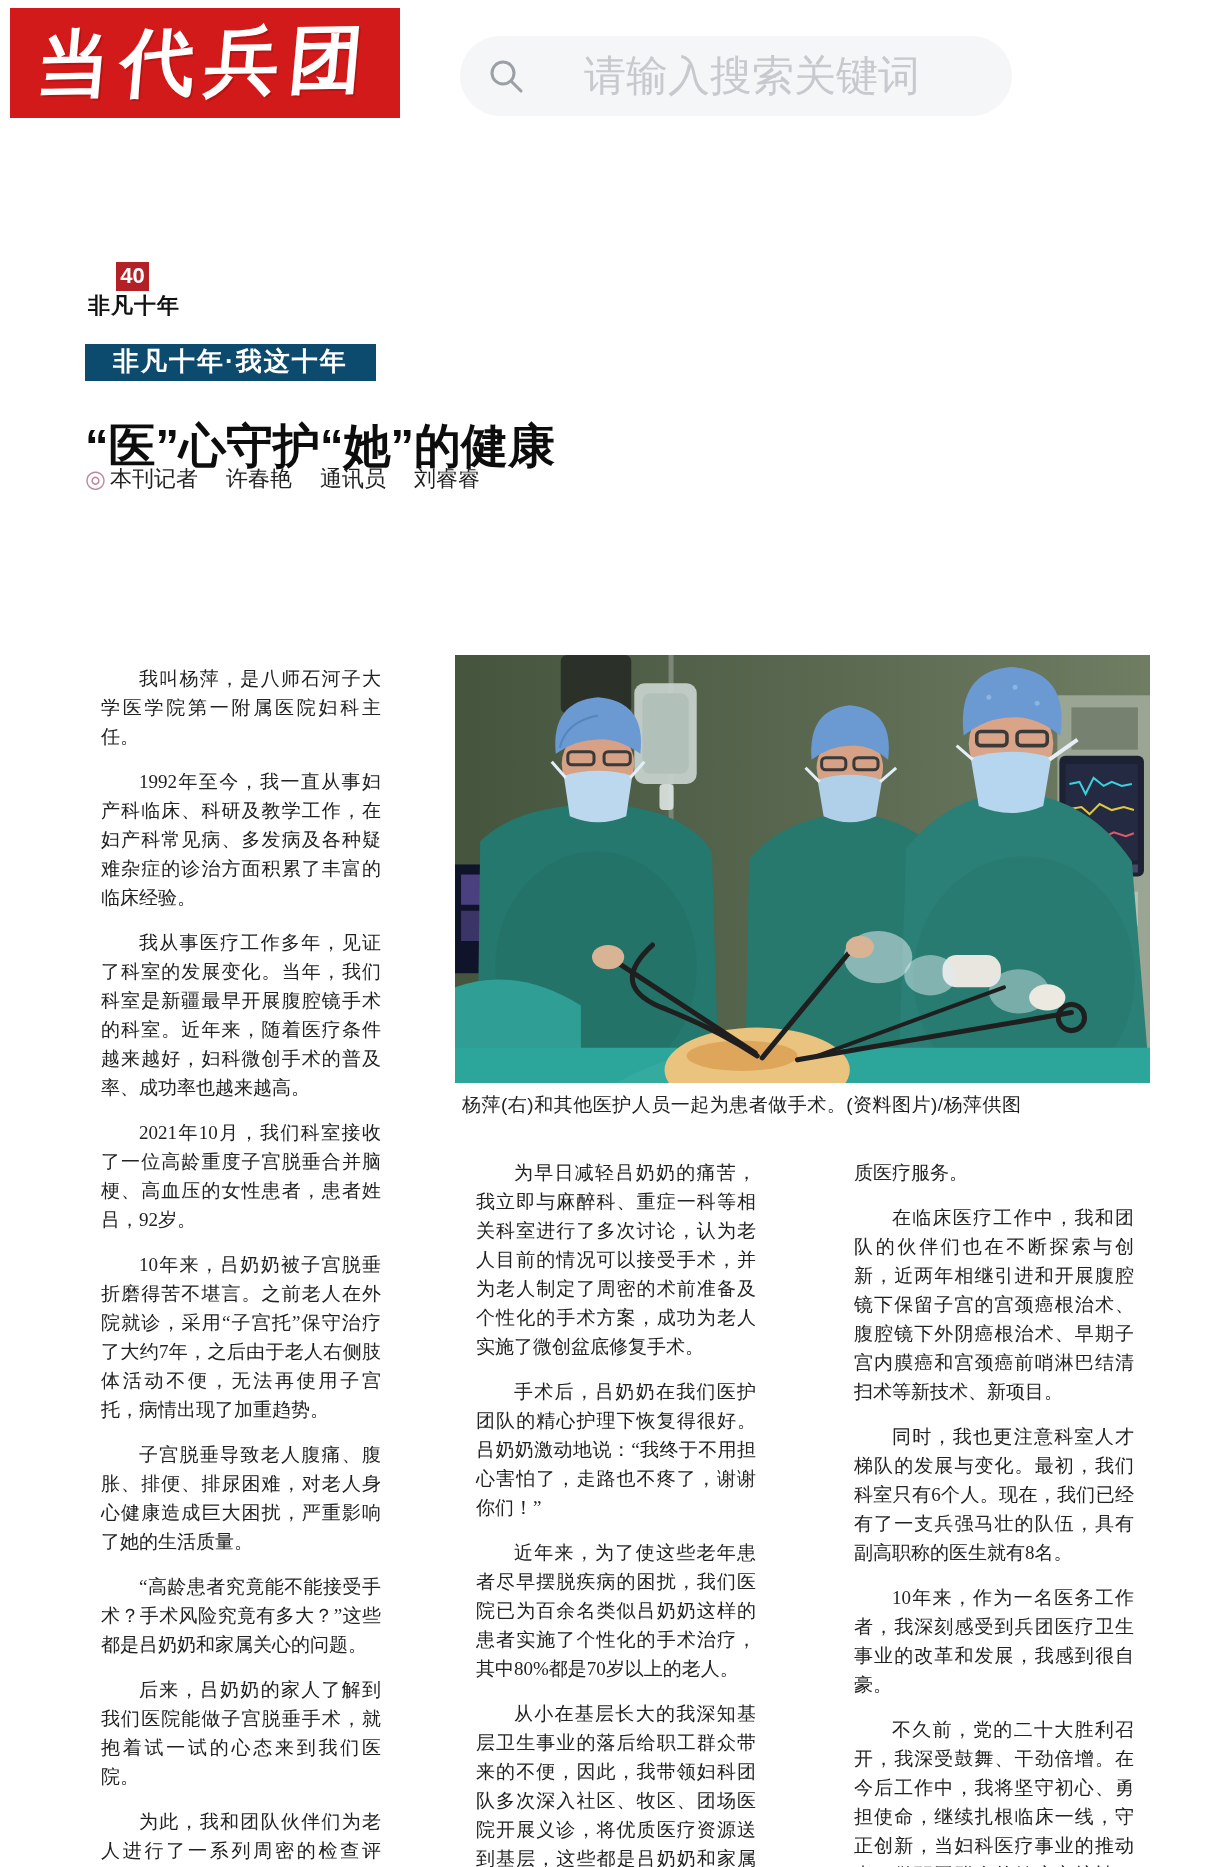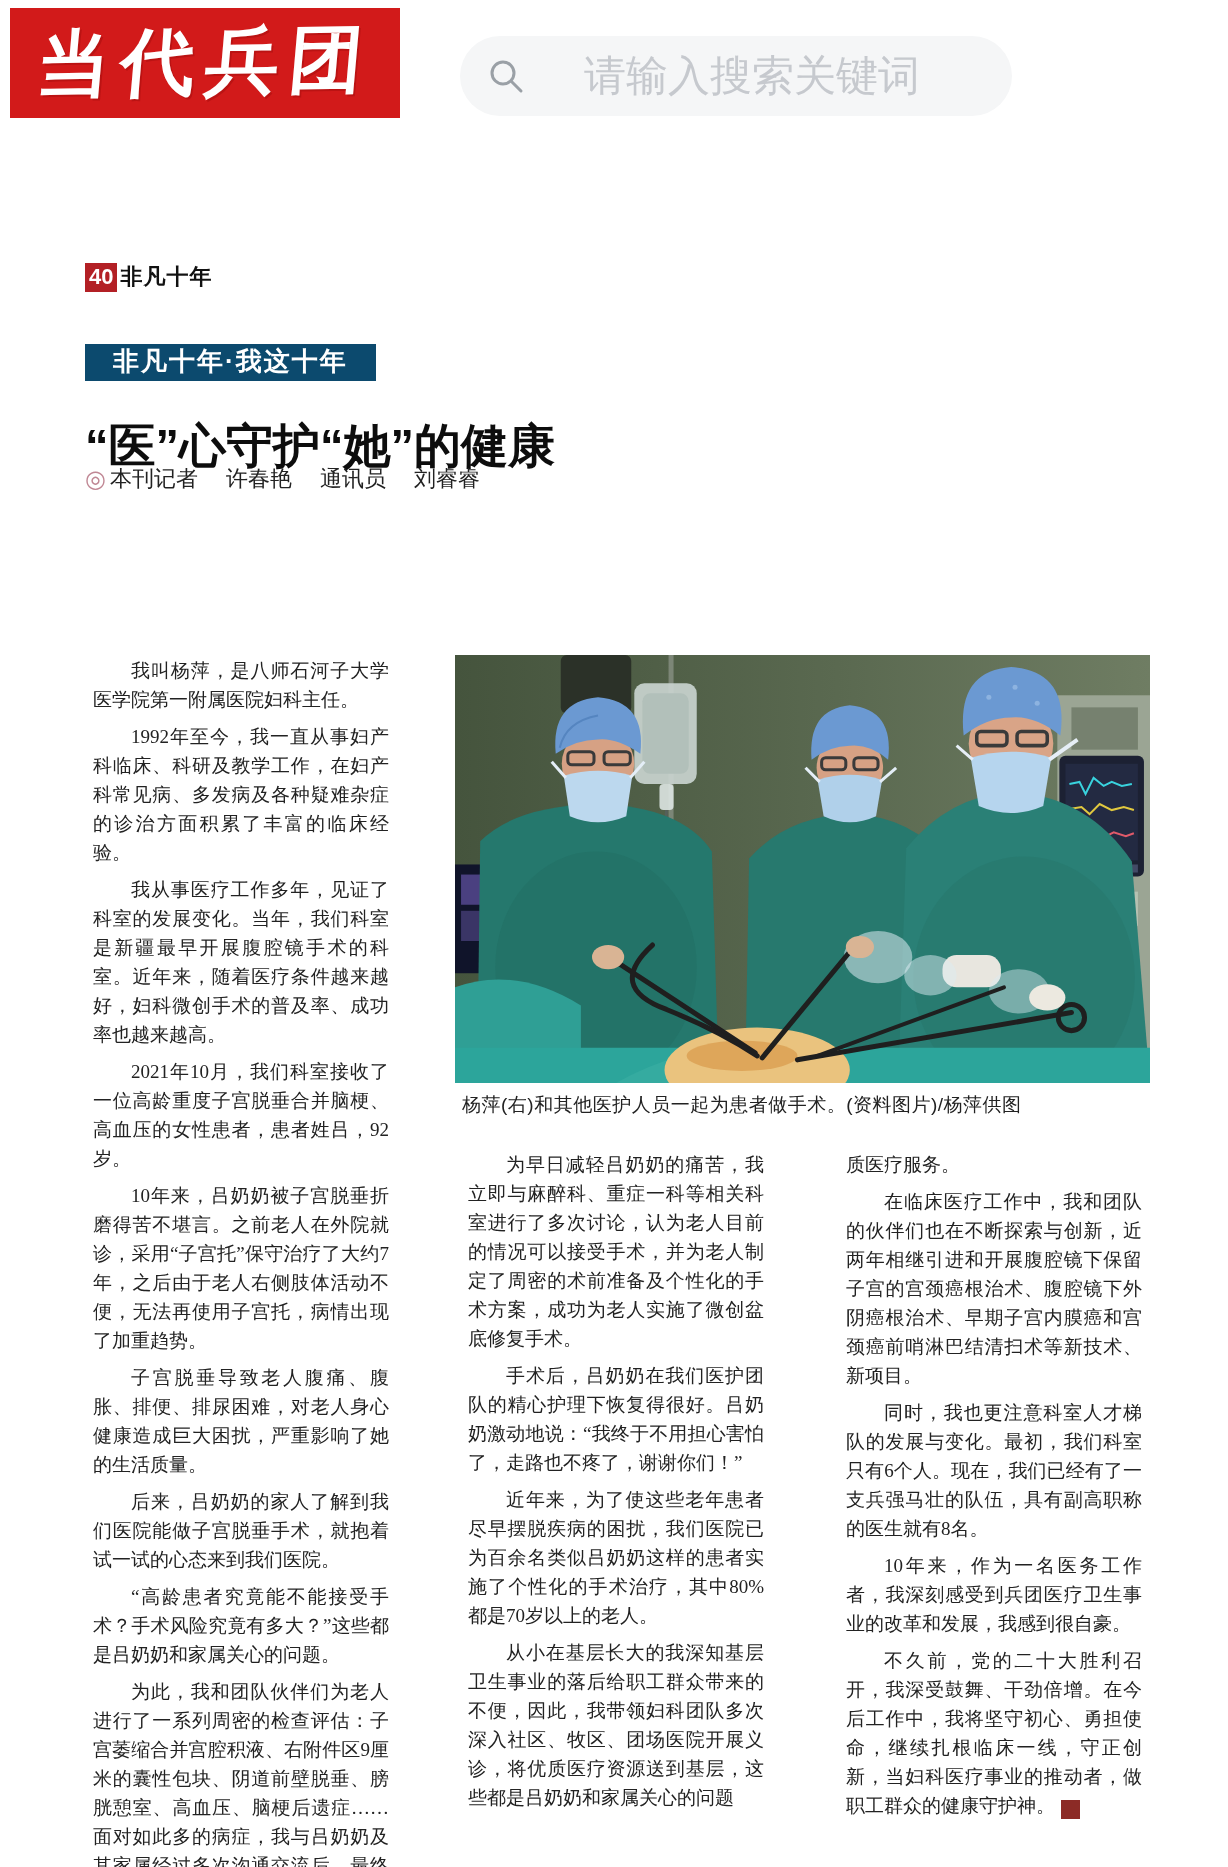--- a/index.html
+++ b/index.html
@@ -22,21 +22,21 @@
     position:absolute;left:460px;top:36px;width:552px;height:80px;background:#f5f6f7;
     border-radius:40px;display:flex;align-items:center;padding:0 26px;box-sizing:border-box;
   }
   .search-icon{width:40px;height:40px;flex:0 0 auto;margin-right:16px;}
   .search-input{
     flex:1;border:none;outline:none;background:transparent;font-size:42px;color:#444;
     font-family:"Liberation Sans", sans-serif;min-width:0;margin-left:40px;
   }
   .search-input::placeholder{color:#c6c9ce;}
   
-  .page-head{position:absolute;left:85px;top:262px;display:flex;align-items:center;}
+  .page-head{position:absolute;left:85px;top:262px;display:flex;align-items:center;flex-direction:column;}
   .pagenum{
     background:#b32025;color:#fff;font-weight:700;font-size:22px;line-height:1;
     padding:3px 4px 4px;display:inline-block;
   }
   .section-name{font-size:22px;font-weight:700;color:#111;margin-left:3px;letter-spacing:1px;}
   .kicker{
     position:absolute;left:85px;top:344px;background:#0c4a6e;color:#fff;
     font-size:26px;font-weight:700;line-height:1;padding:4px 28px 7px;letter-spacing:2px;
   }
   .title{
@@ -47,21 +47,21 @@
   .byline-marker{color:#c08794;font-size:24px;margin-right:4px;}
   .byline-item{margin-right:28px;}
   
   .col{
     position:absolute;width:312px;font-family:"Liberation Serif", serif;
     font-size:19px;line-height:29px;color:#222;text-align:justify;
   }
   .col1{left:85px;top:648px;}
   .col2{left:460px;top:1142px;}
   .col3{left:838px;top:1142px;}
-  .para{margin:8px;text-indent:2em;}
+  .para{margin:16px;text-indent:2em;}
   .para.cont{text-indent:0;}
   .end-mark{
     display:inline-block;width:19px;height:19px;background:#8c2b26;color:#fff;
     font-size:13px;line-height:19px;text-align:center;vertical-align:-2px;margin-left:6px;
     font-family:"Liberation Sans", sans-serif;
   }
   
   .photo{position:absolute;left:455px;top:655px;width:695px;height:428px;}
   .photo svg{display:block;width:100%;height:100%;}
   .caption{
@@ -218,22 +218,22 @@
 
 <div class="caption">杨萍(右)和其他医护人员一起为患者做手术。(资料图片)/杨萍供图</div>
 
 <div class="col col1">
     <p class="para">我叫杨萍，是八师石河子大学医学院第一附属医院妇科主任。</p>
     <p class="para">1992年至今，我一直从事妇产科临床、科研及教学工作，在妇产科常见病、多发病及各种疑难杂症的诊治方面积累了丰富的临床经验。</p>
     <p class="para">我从事医疗工作多年，见证了科室的发展变化。当年，我们科室是新疆最早开展腹腔镜手术的科室。近年来，随着医疗条件越来越好，妇科微创手术的普及率、成功率也越来越高。</p>
     <p class="para">2021年10月，我们科室接收了一位高龄重度子宫脱垂合并脑梗、高血压的女性患者，患者姓吕，92岁。</p>
     <p class="para">10年来，吕奶奶被子宫脱垂折磨得苦不堪言。之前老人在外院就诊，采用“子宫托”保守治疗了大约7年，之后由于老人右侧肢体活动不便，无法再使用子宫托，病情出现了加重趋势。</p>
     <p class="para">子宫脱垂导致老人腹痛、腹胀、排便、排尿困难，对老人身心健康造成巨大困扰，严重影响了她的生活质量。</p>
+    <p class="para">“高龄患者究竟能不能接受手术？手术风险究竟有多大？”这些都是吕奶奶和家属关心的问题。</p>
     <p class="para">后来，吕奶奶的家人了解到我们医院能做子宫脱垂手术，就抱着试一试的心态来到我们医院。</p>
-    <p class="para">“高龄患者究竟能不能接受手术？手术风险究竟有多大？”这些都是吕奶奶和家属关心的问题。</p>
     <p class="para">为此，我和团队伙伴们为老人进行了一系列周密的检查评估：子宫萎缩合并宫腔积液、右附件区9厘米的囊性包块、阴道前壁脱垂、膀胱憩室、高血压、脑梗后遗症……面对如此多的病症，我与吕奶奶及其家属经过多次沟通交流后，最终决定进行手术治疗。</p>
   </div>
 <div class="col col2">
     <p class="para">为早日减轻吕奶奶的痛苦，我立即与麻醉科、重症一科等相关科室进行了多次讨论，认为老人目前的情况可以接受手术，并为老人制定了周密的术前准备及个性化的手术方案，成功为老人实施了微创盆底修复手术。</p>
     <p class="para">手术后，吕奶奶在我们医护团队的精心护理下恢复得很好。吕奶奶激动地说：“我终于不用担心害怕了，走路也不疼了，谢谢你们！”</p>
     <p class="para">近年来，为了使这些老年患者尽早摆脱疾病的困扰，我们医院已为百余名类似吕奶奶这样的患者实施了个性化的手术治疗，其中80%都是70岁以上的老人。</p>
     <p class="para">从小在基层长大的我深知基层卫生事业的落后给职工群众带来的不便，因此，我带领妇科团队多次深入社区、牧区、团场医院开展义诊，将优质医疗资源送到基层，这些都是吕奶奶和家属关心的问题</p>
   </div>
 <div class="col col3">
     <p class="para cont">质医疗服务。</p>

